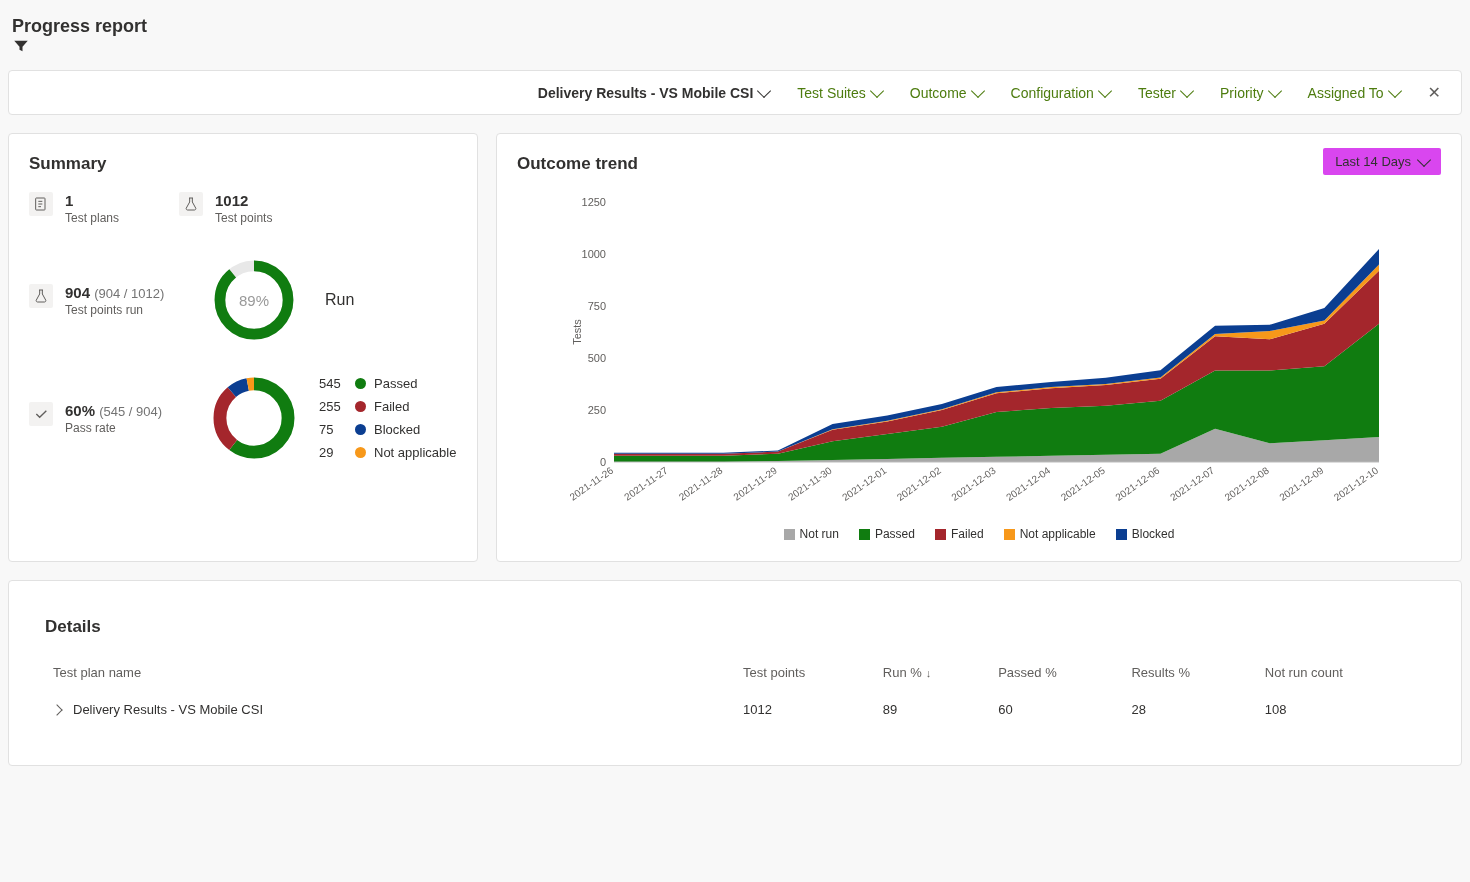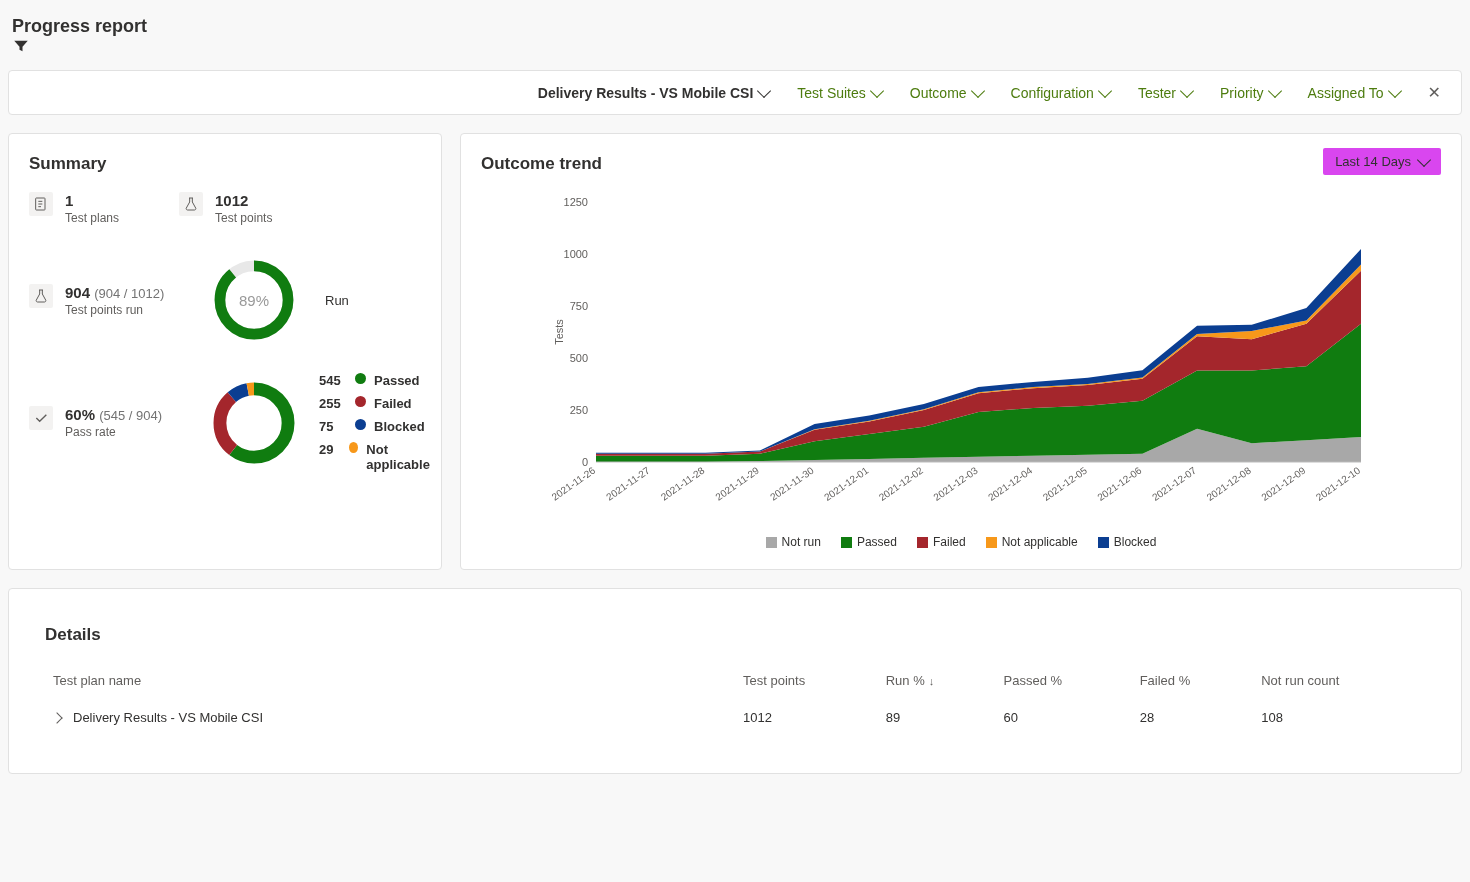--- a/index.html
+++ b/index.html
@@ -49,21 +49,21 @@
   .close-x { font-size: 16px; color: #605e5c; cursor: pointer; }
 
   .cards-row { display: flex; gap: 18px; margin-bottom: 18px; }
 
   .card {
     background: #fff;
     border: 1px solid #e1e1e1;
     border-radius: 4px;
     padding: 20px;
   }
-  .summary-card { width: 434px; }
+  .summary-card { width: 470px; }
   .trend-card { flex: 1; position: relative; }
   .card-title { font-size: 17px; font-weight: 600; margin-bottom: 18px; }
 
   
   .metric-row { display: flex; gap: 60px; margin-bottom: 30px; }
   .metric { display: flex; gap: 12px; align-items: flex-start; }
   .metric-icon {
     width: 24px; height: 24px;
     background: #f3f2f1;
     display: flex; align-items: center; justify-content: center;
@@ -78,41 +78,41 @@
   .run-row, .pass-row { display: flex; align-items: center; gap: 20px; margin-bottom: 28px; }
   .run-row .metric, .pass-row .metric { flex: 0 0 160px; }
 
   .donut-wrap { position: relative; width: 90px; height: 90px; }
   .donut-wrap svg { transform: rotate(-90deg); }
   .donut-center {
     position: absolute; inset: 0;
     display: flex; align-items: center; justify-content: center;
     font-size: 15px; color: #999;
   }
-  .run-label { font-size: 13px; color: #323130; margin-left: 6px; }
+  .run-label { font-size: 16px; color: #323130; margin-left: 6px; }
 
   .legend { display: flex; flex-direction: column; gap: 8px; font-size: 13px; }
-  .legend-item { display: flex; gap: 8px; font-weight: bold; }
+  .legend-item { display: flex; align-items: center; gap: 8px; }
   .legend-count { width: 28px; text-align: left; color: #323130; }
   .swatch { width: 11px; height: 11px; border-radius: 50%; }
 
   
   .time-dropdown {
     position: absolute; right: 20px; top: 14px;
     background: #d946ef;
     padding: 6px 12px;
     border-radius: 2px;
     display: flex; align-items: center; gap: 8px;
     font-size: 13px;
     cursor: pointer;
   }
   .chart-area { margin-top: 6px; }
   .trend-legend {
     display: flex; justify-content: center; gap: 20px;
-    font-size: 12px; color: #323130; margin-top: 10px;
+    font-size: 12px; color: #323130; margin-top: 2px;
   }
   .trend-legend .sq { width: 11px; height: 11px; display: inline-block; margin-right: 5px; vertical-align: middle; }
 
   
   .details-card { background: #fff; border: 1px solid #e1e1e1; border-radius: 4px; padding: 36px; }
   table { width: 100%; border-collapse: collapse; margin-top: 10px; }
   th { text-align: left; font-weight: 400; color: #605e5c; font-size: 13px; padding: 10px 8px; }
   td { padding: 12px 8px; font-size: 13px; color: #323130; }
   .expand-caret {
     width: 8px; height: 8px; display: inline-block;
@@ -323,21 +323,21 @@
 
 <div class="details-card">
   <div class="card-title">Details</div>
   <table>
     <thead>
       <tr>
         <th style="width:50%">Test plan name</th>
         <th>Test points</th>
         <th><span>Run %</span><span class="sort-arrow">↓</span></th>
         <th>Passed %</th>
-        <th>Failed %</th>
+        <th>Results %</th>
         <th>Not run count</th>
       </tr>
     </thead>
     <tbody id="details-body">
         <tr>
           <td><span class="expand-caret"></span>Delivery Results - VS Mobile CSI</td>
           <td>1012</td>
           <td>89</td>
           <td>60</td>
           <td>28</td>

